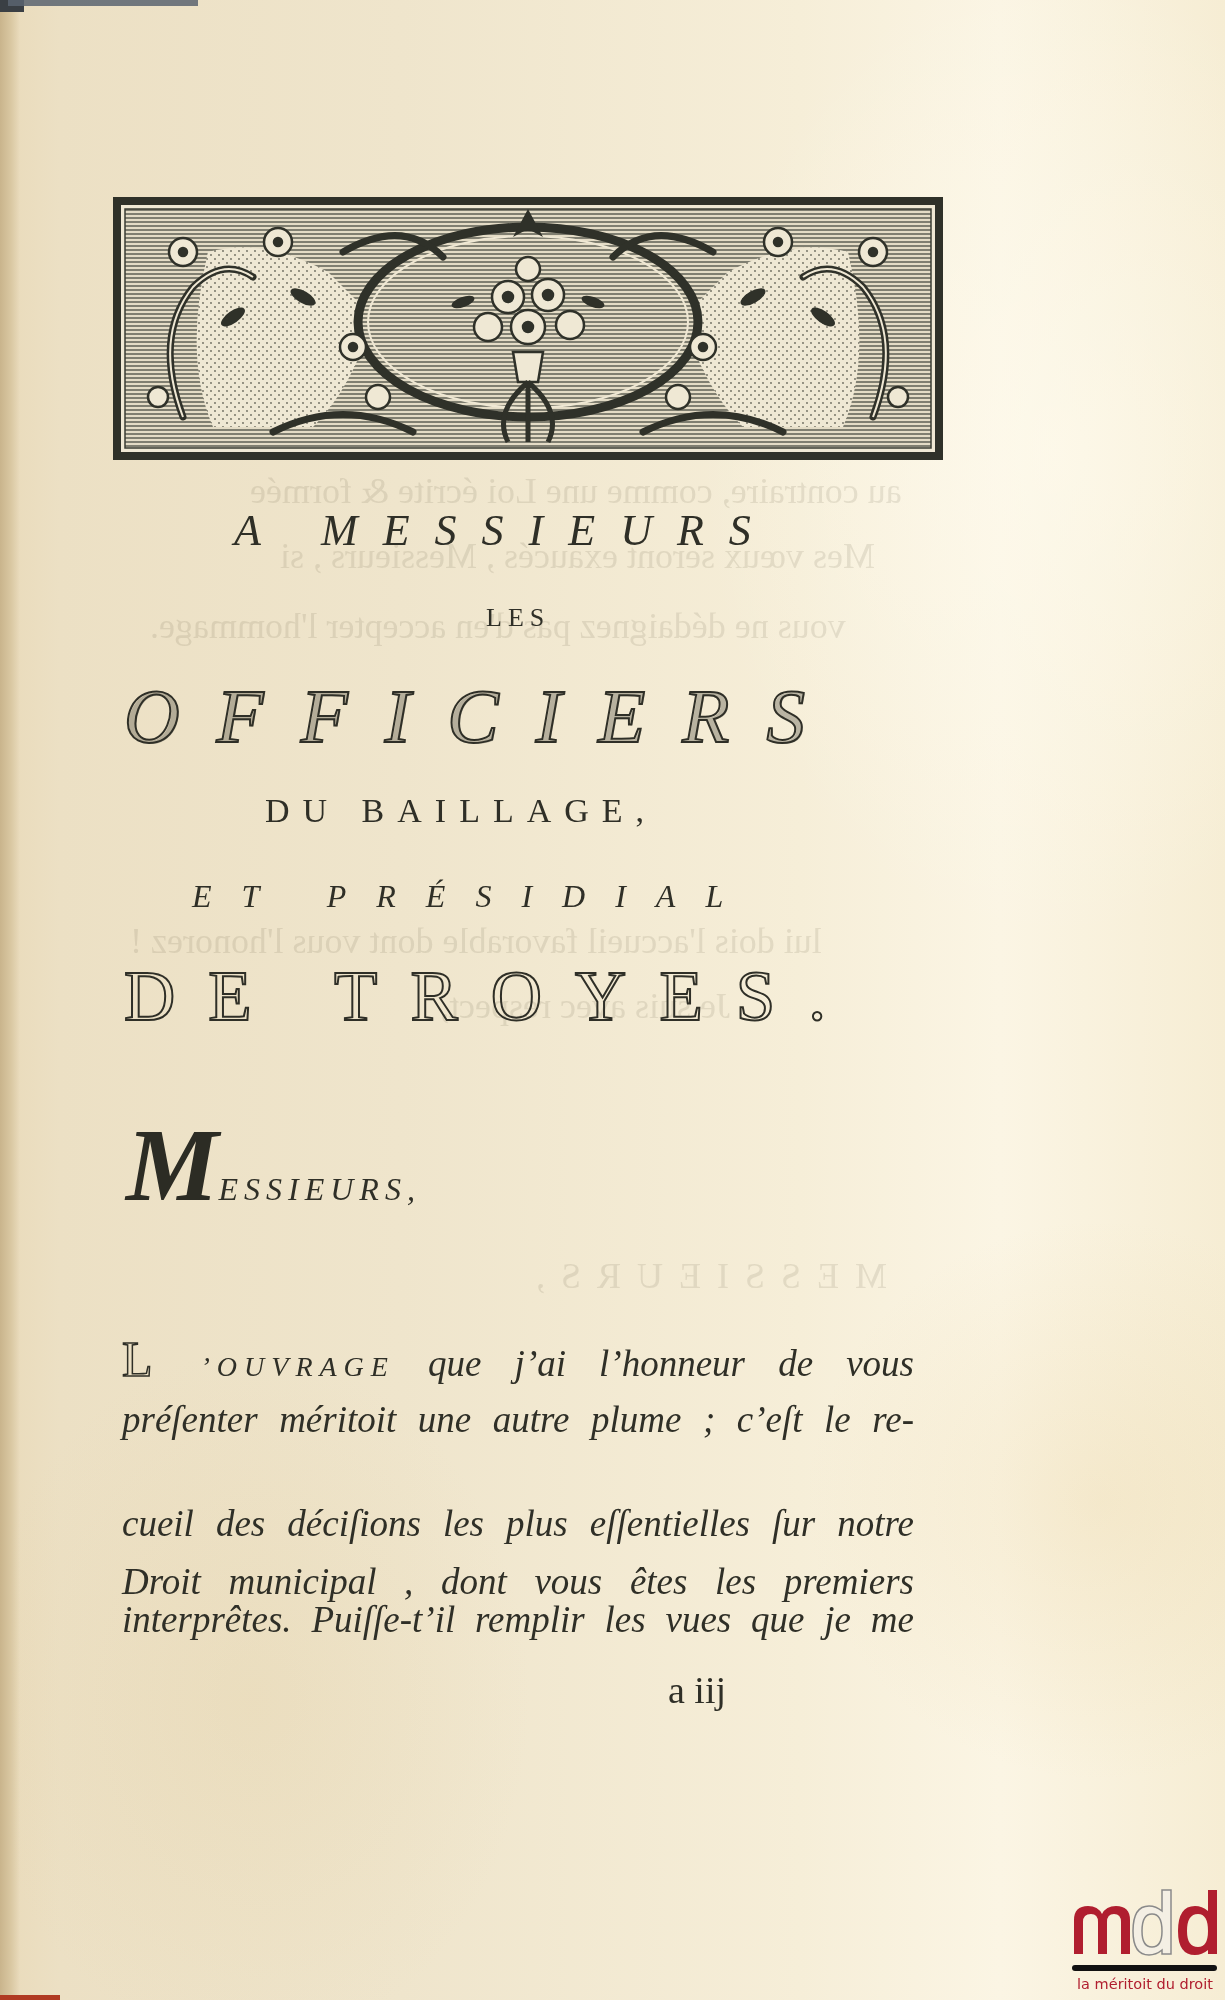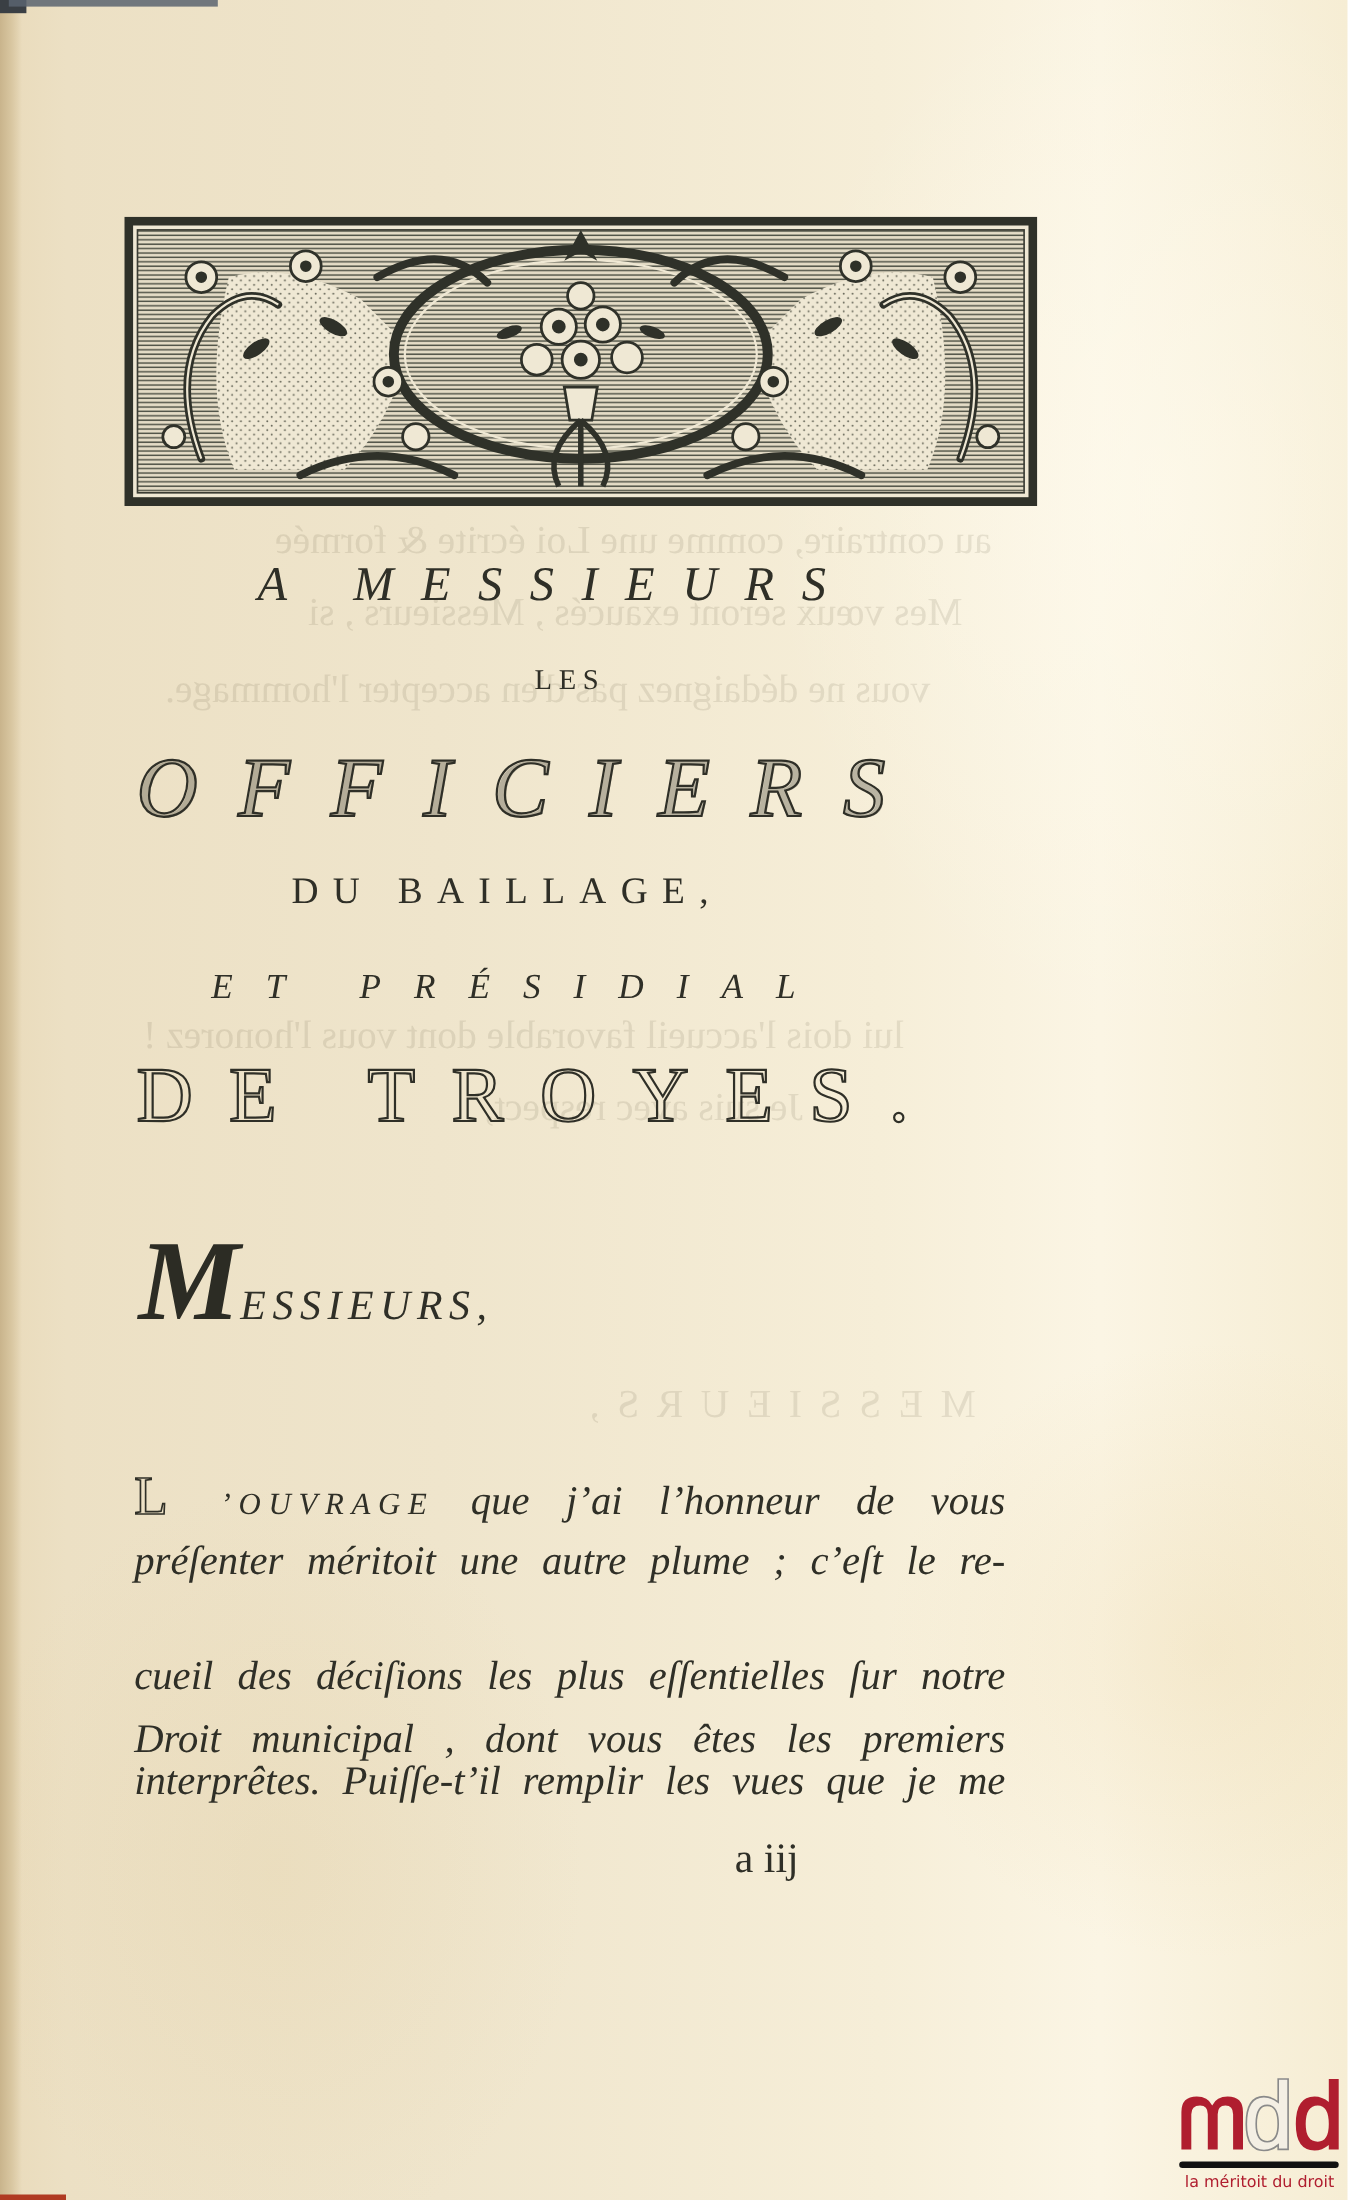--- a/index.html
+++ b/index.html
@@ -25,21 +25,21 @@
   .a-messieurs { left:234px; top:505px; font-size:44px; font-style:italic; letter-spacing:25px; }
   .les { left:486px; top:603px; font-size:26px; letter-spacing:6px; }
   .officiers { left:124px; top:672px; font-size:77px; font-style:italic; letter-spacing:37px;
     color:transparent; -webkit-text-stroke:2px #2f2f27; text-shadow: 1px 1px 0 rgba(47,47,39,0.3); }
   .du-baillage { left:265px; top:792px; font-size:34px; letter-spacing:13px; }
   .et-presidial { left:192px; top:878px; font-size:32px; font-style:italic; letter-spacing:30px; }
   .de-troyes { left:124px; top:956px; font-size:71px; letter-spacing:33px;
     color:transparent;text-align:center; -webkit-text-stroke:2px #2f2f27; }
   .salutation { left:126px; top:1105px; }
   .sal-initial { font-size:104px; font-style:italic; font-weight:bold; color:#2c2c24; }
-  .sal-rest { font-size:38px; font-style:italic; letter-spacing:6px;text-align:right; }
+  .sal-rest { font-size:32px; font-style:italic; letter-spacing:6px;text-align:right; }
 
   .body-text { position:absolute; left:122px; width:792px; font-size:37px; font-style:italic; }
   .body-line { position:absolute; left:0; width:792px; white-space:nowrap; text-align:justify; text-align-last:justify; }
   .l1 { top:1330px; }
   .l2 { top:1398px; }
   .l3 { top:1502px; }
   .l4 { top:1560px; }
   .l5 { top:1598px; }
   .drop-L { font-style:normal; font-size:50px; color:transparent; -webkit-text-stroke:1.5px #2f2f27; }
   .smallcaps { font-style:italic; font-size:28px; letter-spacing:7px;margin-left:48px; }

